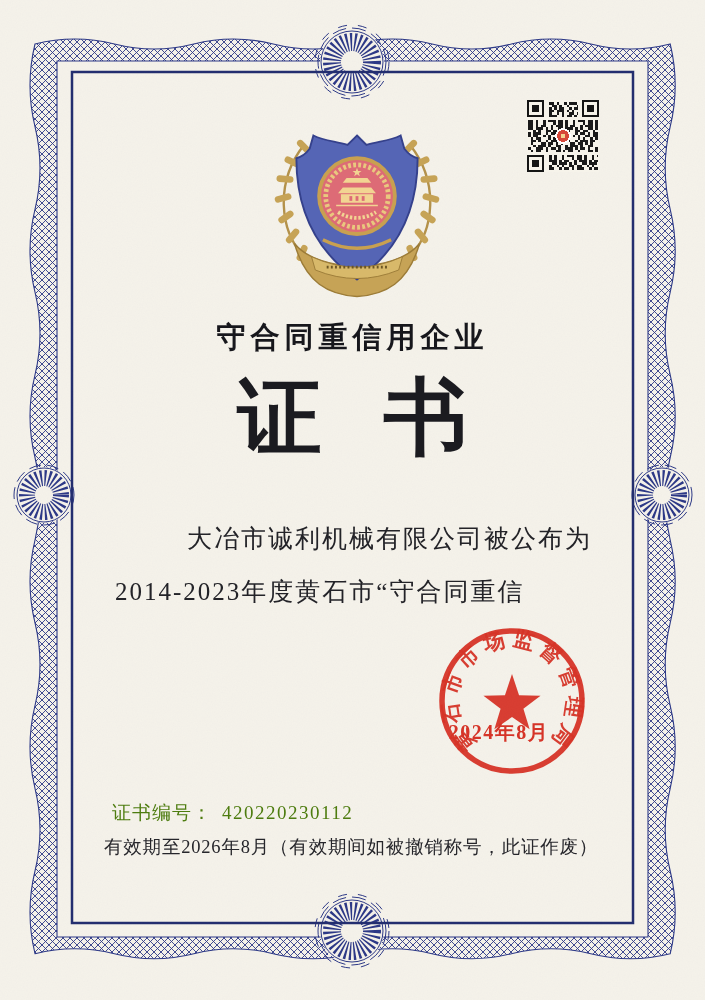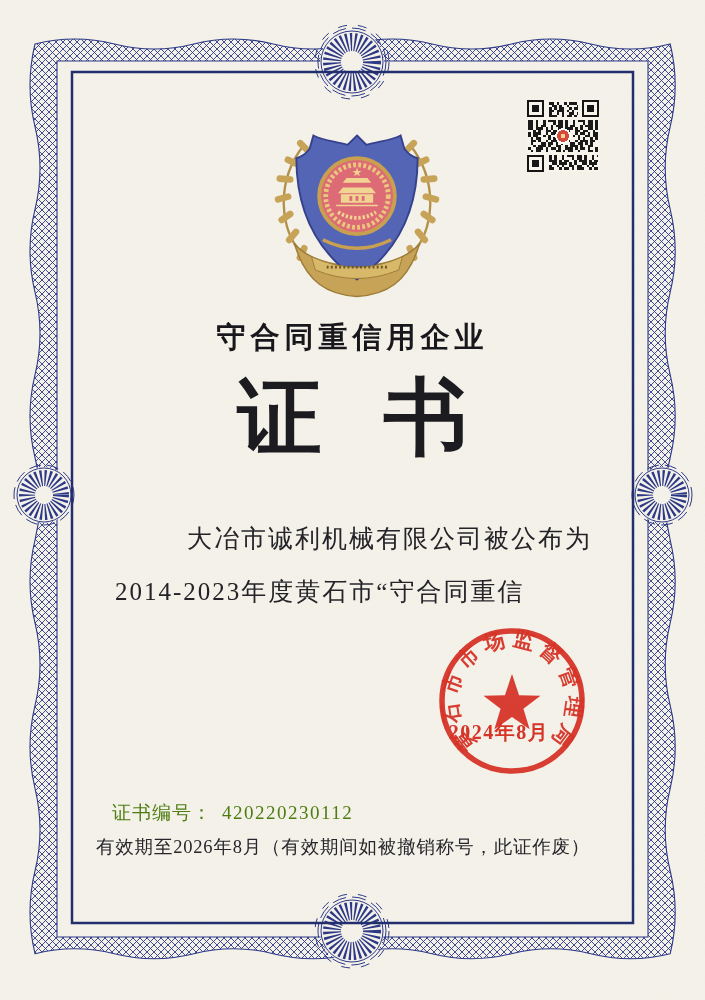--- a/index.html
+++ b/index.html
@@ -29,21 +29,21 @@
   .body-text p{margin:12px;line-height:41px;white-space:nowrap;}
   .body-text p.indent{text-indent:72px;}
   .seal{position:absolute;left:427px;top:616px;width:170px;height:170px;mix-blend-mode:multiply;}
   .seal text{font-family:"Liberation Serif","DejaVu Serif",serif;font-weight:700;}
   .cert-no{
     position:absolute;left:104px;top:792px;margin:8px;
     font-size:19px;letter-spacing:1px;color:#4d7c0f;line-height:26px;
   }
   .cert-no .num{margin-left:10px;letter-spacing:1.5px;}
   .validity{
-    position:absolute;left:96px;top:834px;margin:0;
+    position:absolute;left:104px;top:834px;margin:0;
     font-size:18.5px;letter-spacing:0.8px;color:#26262b;line-height:26px;white-space:nowrap;
   }
 </style>
 </head>
 <body>
 
 <div class="page">
 
   <svg class="frame" viewBox="0 0 705 1000" xmlns="http://www.w3.org/2000/svg">
     <defs>

